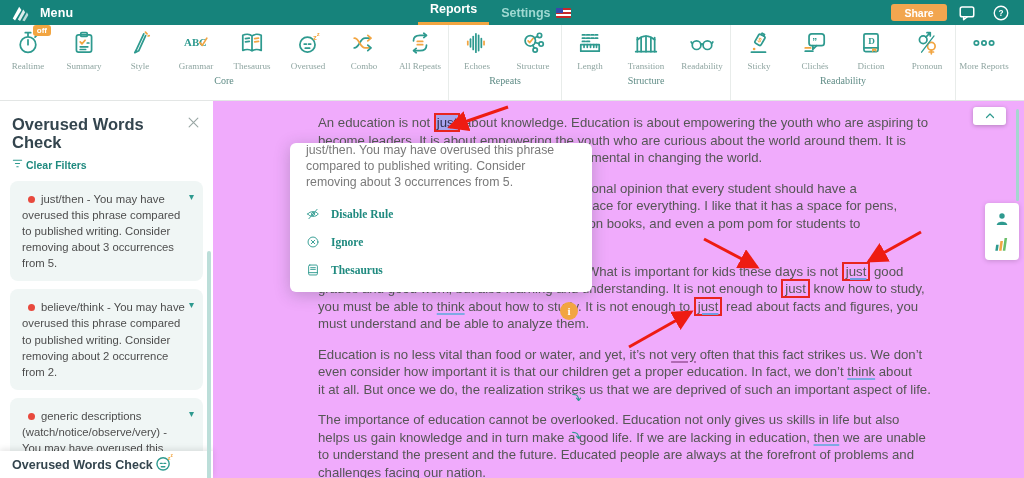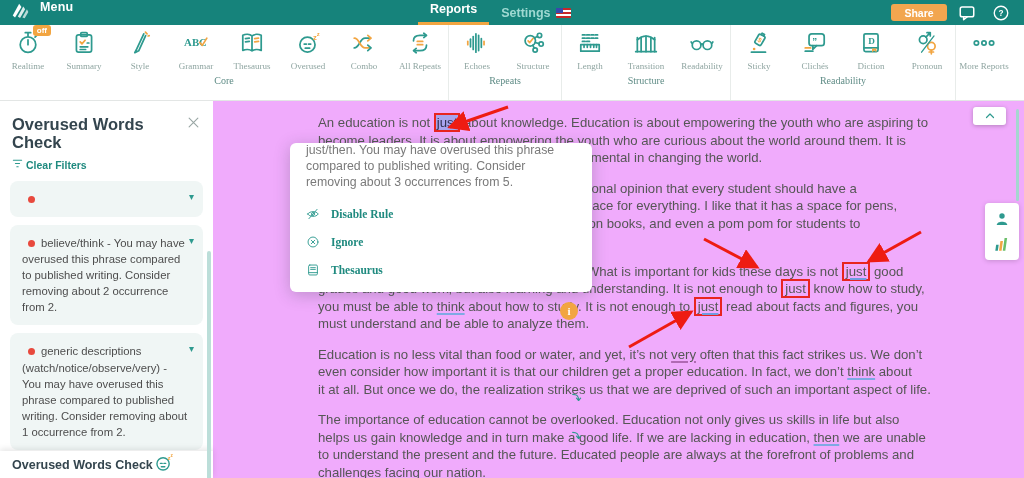--- a/index.html
+++ b/index.html
@@ -1,20 +1,20 @@
 <!DOCTYPE html>
 <html><head>
 <meta charset="utf-8">
 <style>
   * { margin:0; padding:0; box-sizing:border-box; }
   html,body { width:1024px; height:478px; }
   body { font-family:"Liberation Sans",sans-serif; background:#fff; position:relative; overflow:hidden; }
 
   
-  .topbar { position:relative; height:25px; background:#16837b; display:flex; align-items:flex-start; color:#fff; z-index:60; }
+  .topbar { position:relative; height:25px; background:#16837b; display:flex; align-items:center; color:#fff; z-index:60; }
   .logo { width:22px; height:20px; margin:0 8px 0 10px; }
   .menu-label { font-size:12.5px; font-weight:bold; letter-spacing:.2px; }
   .tabs { position:absolute; left:418px; top:0; height:25px; display:flex; }
   .tab { height:25px; display:flex; align-items:center; gap:5px; padding:8px 12px; font-size:12.5px; font-weight:bold; color:#9fd9d2; cursor:pointer; }
   .tab.active { color:#fff; border-bottom:3px solid #f2a541; padding-top:3px; }
   .flag { width:15px; height:10px; position:relative; background:repeating-linear-gradient(#c62828 0 2px,#fff 2px 4px); border-radius:1px; }
   .flag::before { content:""; position:absolute; left:0; top:0; width:7px; height:5px; background:#3949ab; }
   .share-btn { position:absolute; right:77px; top:4px; width:56px; height:17px; background:#f2a64f; color:#fff; border:none; border-radius:3px; font-size:10.5px; font-weight:bold; font-family:inherit;margin-left:27px; }
   .top-ico { position:absolute; top:4px; width:18px; height:17px; }
   .chat-ico { right:48px; }
@@ -314,21 +314,21 @@
             <path d="M5,5 L19,19 M19,5 L5,19" stroke="#9aa7a5" stroke-width="1.8"></path>
           </svg></span>
     </div>
     <div class="sb-clear">
       <span id="filter-slot"><svg viewBox="0 0 24 24" fill="none" stroke-width="1.6" stroke-linecap="round" stroke-linejoin="round">
             <path d="M3,5 h18 M7.5,12 h9 M10.5,19 h3" stroke="#2e9a8f" stroke-width="2.4"></path>
           </svg></span>
       <span>Clear Filters</span>
     </div>
     <div class="sb-cards" id="cards-slot">
-        <div class="sb-card"><span class="dot"></span><span class="caret">▾</span></div>
+        <div class="sb-card"><span class="dot"></span><span>just/then - You may have overused this phrase compared to published writing. Consider removing about 3 occurrences from 5.</span><span class="caret">▾</span></div>
         <div class="sb-card"><span class="dot"></span><span>believe/think - You may have overused this phrase compared to published writing. Consider removing about 2 occurrence from 2.</span><span class="caret">▾</span></div>
         <div class="sb-card"><span class="dot"></span><span>generic descriptions (watch/notice/observe/very) - You may have overused this phrase compared to published writing. Consider removing about 1 occurrence from 2.</span><span class="caret">▾</span></div>
       </div>
     <div class="sb-scroll"></div>
     <div class="sb-footer">
       <span class="sb-footer-title">Overused Words Check</span>
       <span id="footer-face-slot"><svg viewBox="0 0 24 24" fill="none" stroke-width="1.6" stroke-linecap="round" stroke-linejoin="round">
             <circle cx="11.5" cy="13.5" r="7" stroke="#2e9a8f"></circle>
             <path d="M8.5,13 h2 M12.5,13 h2 M9.5,16.8 h4" stroke="#2e9a8f"></path>
             <text x="16.5" y="9" font-size="7" font-weight="bold" fill="#f2a541" stroke="none">z</text>

